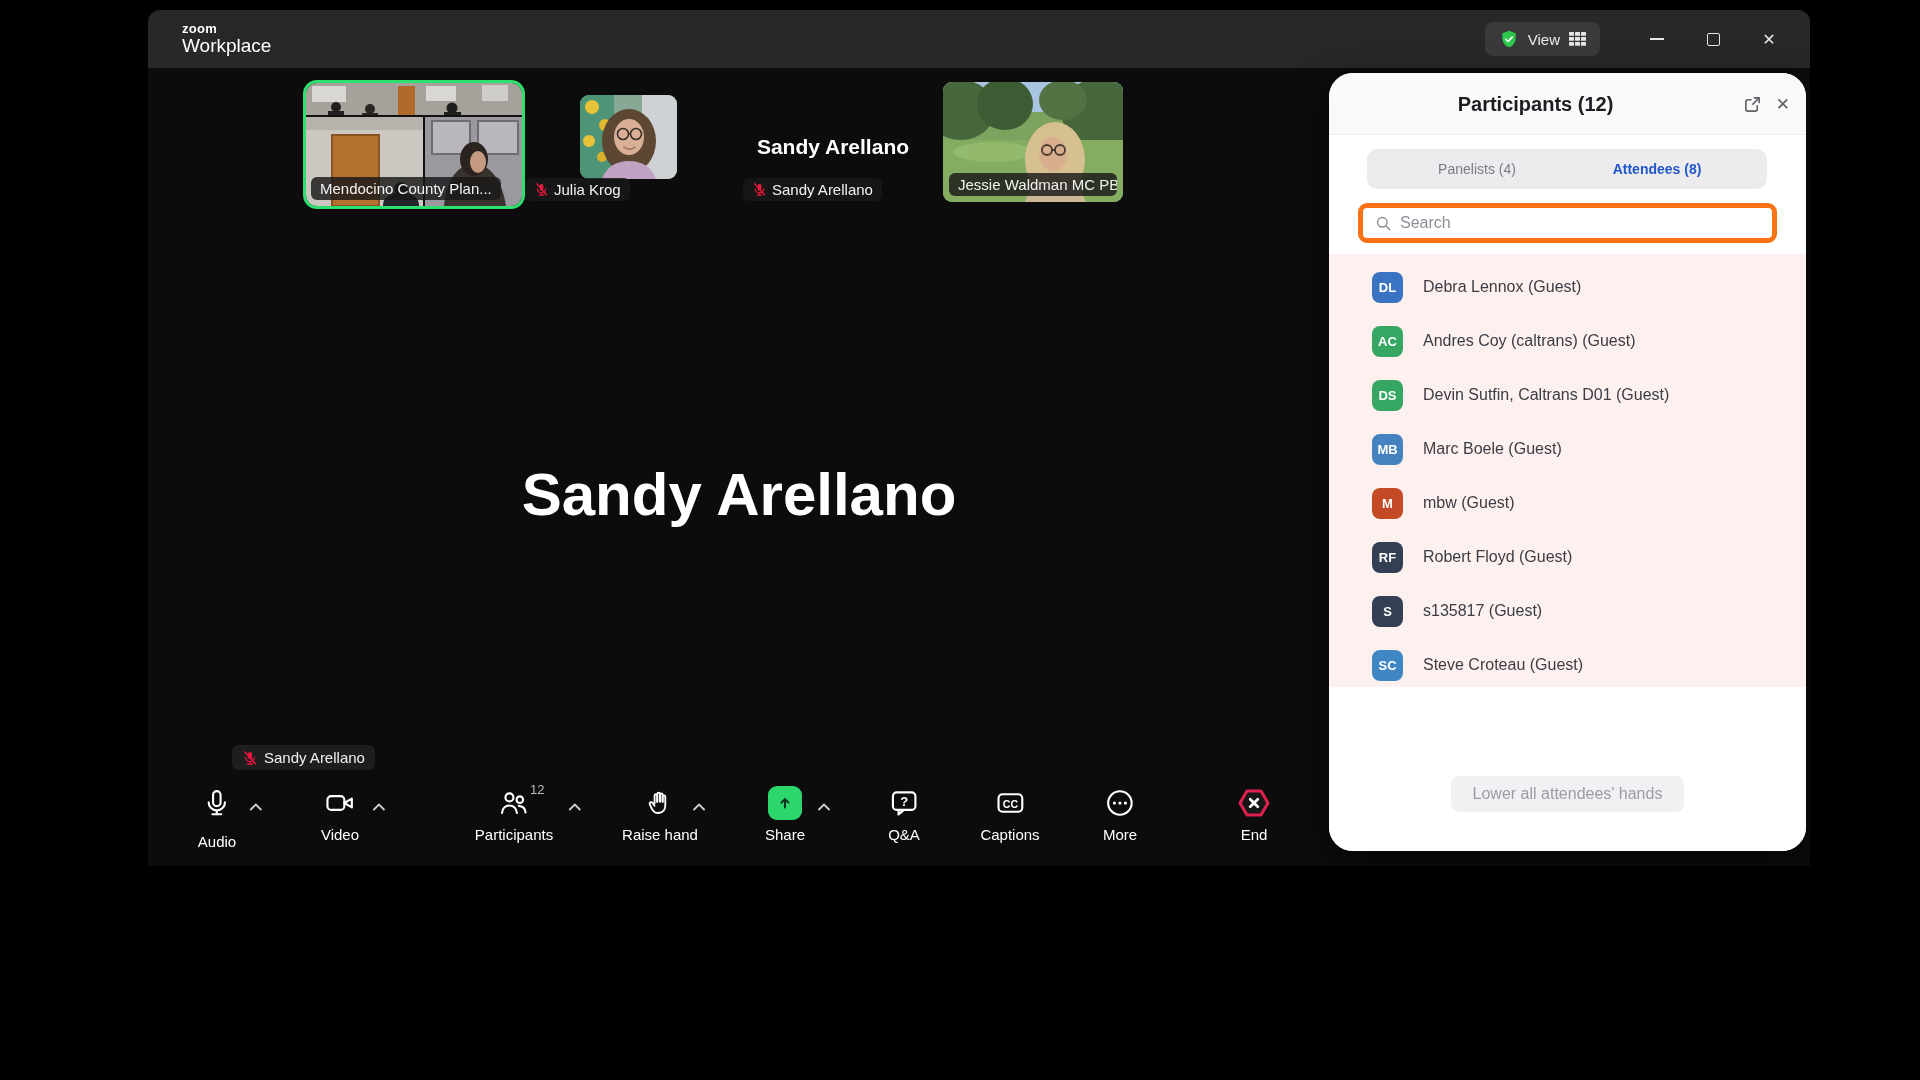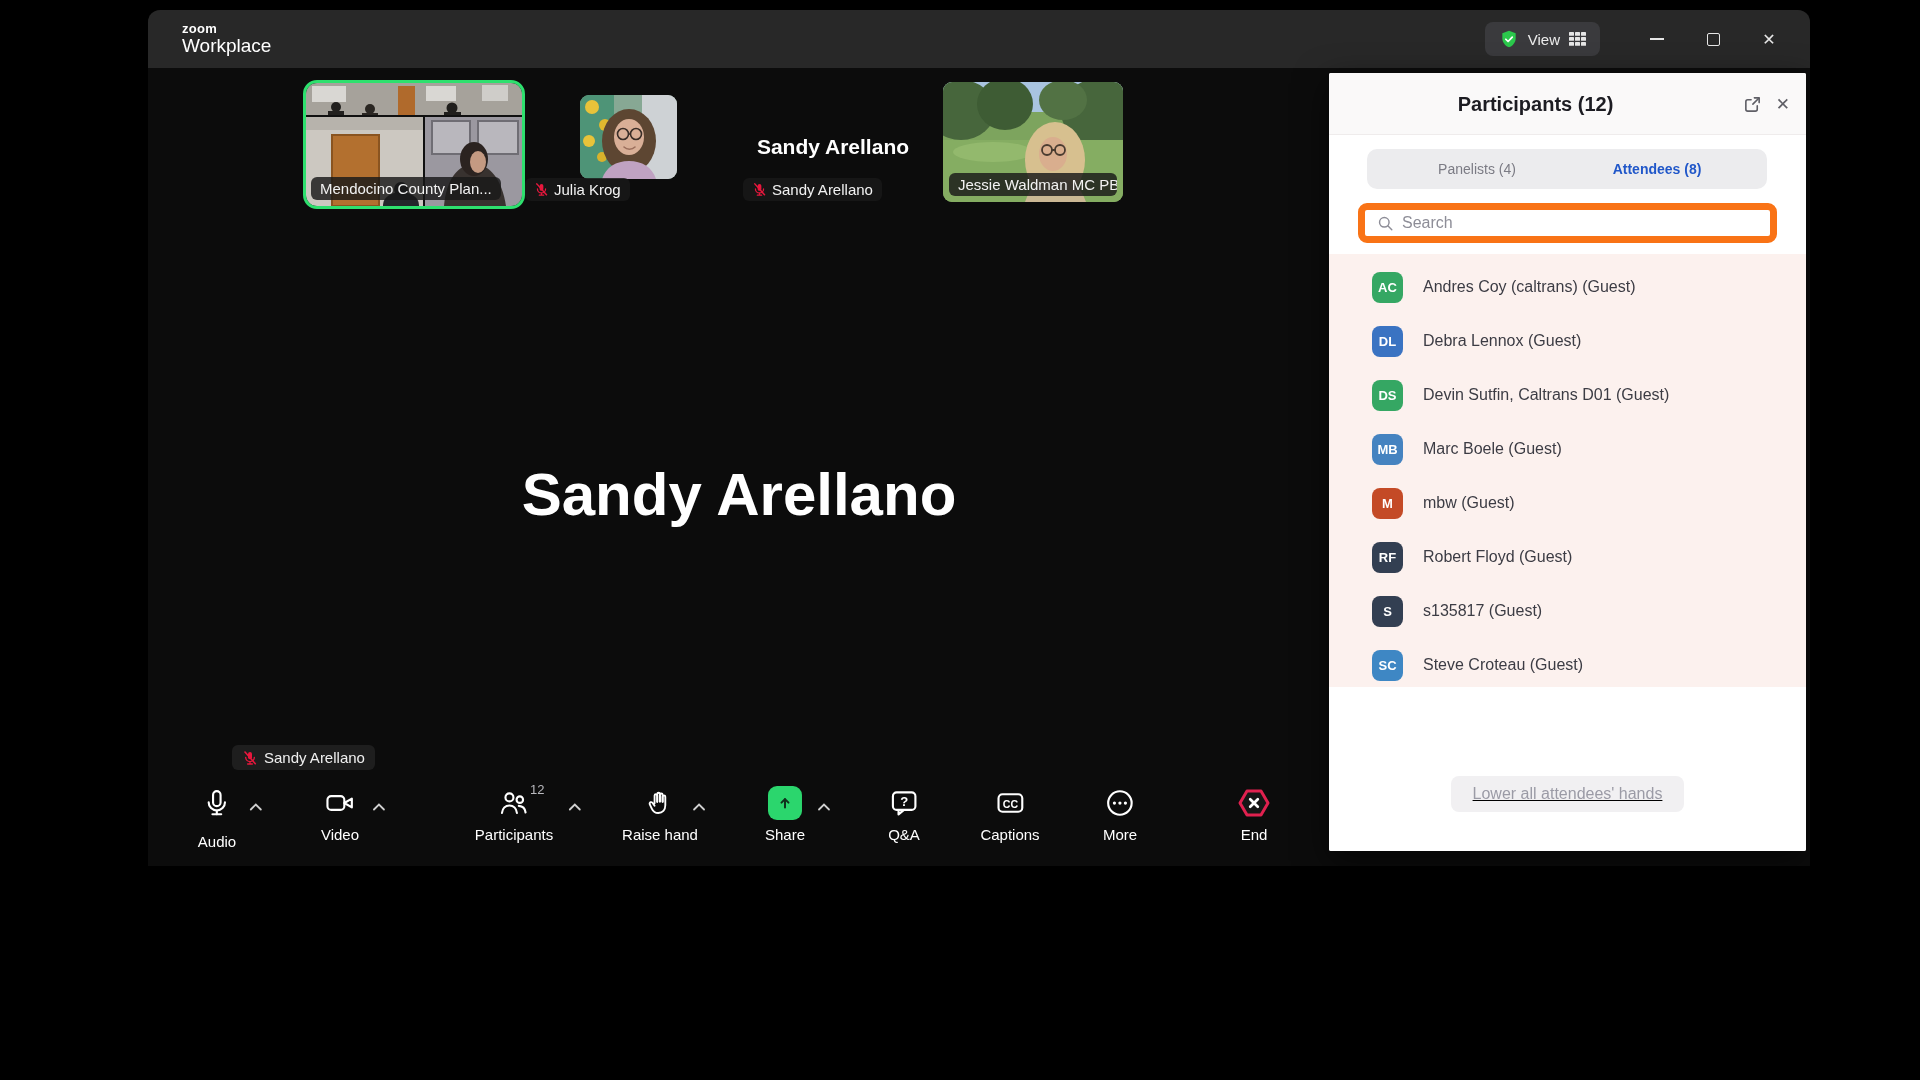--- a/index.html
+++ b/index.html
@@ -47,48 +47,48 @@
   .titem { position:absolute; top:716px; transform:translateX(-50%);
            display:flex; flex-direction:column; align-items:center; cursor:default; }
   .ticon { position:relative; height:38px; display:flex; align-items:center; justify-content:center; }
   .tlabel { margin-top:4px; color:#fff; font-size:15px; white-space:nowrap; }
   .chev { position:absolute; left:calc(50% + 32px); top:13px; }
   .chev-far { left:calc(50% + 54px); }
   .tbadge { position:absolute; left:calc(50% + 16px); top:-2px; color:#b9b9be; font-size:13px; }
 
   
   #panel { position:absolute; left:1329px; top:73px; width:477px; height:778px;
-           background:#fff; border-radius:2px; box-shadow:0 10px 34px rgba(0,0,0,.6);
+           background:#fff; border-radius:24px; box-shadow:0 10px 34px rgba(0,0,0,.6);
            overflow:hidden; }
   .p-header { position:relative; height:62px; background:#faf9f9; border-bottom:1px solid #efecec; }
   .p-title { position:absolute; left:0; right:64px; top:0; height:62px; display:flex;
              align-items:center; justify-content:center; font-size:20px; font-weight:700; color:#1c1c22; }
   .p-hicons { position:absolute; right:16px; top:0; height:62px; display:flex; align-items:center; gap:14px; }
   .p-hicons .hic { color:#5f5f66; font-size:17px; display:flex; align-items:center; }
 
   .p-tabs { margin:14px 38px 0; width:400px; height:32px; background:#ececee; border-radius:10px;
             display:flex; padding:20px; }
   .p-tab { flex:1; display:flex; align-items:center; justify-content:center; border-radius:8px;
            font-size:14px; color:#7b7b84; cursor:default; }
   .p-tab.active { background:#eab308; color:#2057c9; font-weight:700; box-shadow:0 1px 3px rgba(0,0,0,.12); }
 
-  .p-search { margin:14px 29px 0; width:419px; height:40px; border:7px solid #f97316; border-radius:9px;
+  .p-search { margin:14px 29px 0; width:419px; height:40px; border:5px solid #f97316; border-radius:9px;
               display:flex; align-items:center; padding:0 12px; background:#fff; gap:8px; }
   .p-search input { border:none; outline:none; flex:1; font-size:16px; color:#3a3a40;
                     font-family:"Liberation Sans", sans-serif; background:transparent; }
   .p-search input::placeholder { color:#8d8d97; }
 
   .p-list { margin-top:11px; height:433px; background:#fcf1ee; padding:6px 0 0; }
   .row { height:54px; display:flex; align-items:center; padding-left:43px; gap:20px; }
   .avatar { width:31px; height:31px; border-radius:8px; display:flex; align-items:center;
             justify-content:center; color:#fff; font-size:13px; font-weight:700; flex:0 0 31px; }
   .pname { font-size:16px; color:#3c3c44; }
 
   .p-footer { position:absolute; left:0; right:0; bottom:0; height:101px; background:#fff;
-              display:flex; align-items:flex-start; justify-content:center; padding-top:26px;text-decoration:underline; }
+              display:flex; align-items:flex-start; justify-content:center; padding-top:26px; }
   .lower-btn { background:#f1f0f2; border:none; border-radius:8px; padding:9px 22px;
                color:#9b9ba6; font-size:16px; font-family:"Liberation Sans", sans-serif; }
 </style>
 </head>
 <body>
 
 <div id="window">
 
   <div class="titlebar">
     <div class="logo">
@@ -390,28 +390,28 @@
       <svg width="17" height="17" viewBox="0 0 20 20" fill="none" stroke="#8d8d97" stroke-width="1.7" stroke-linecap="round">
           <circle cx="8.6" cy="8.6" r="5.6"></circle>
           <line x1="13" y1="13" x2="17.4" y2="17.4"></line>
         </svg>
     </span>
     <input type="text" placeholder="Search" style="">
   </div>
 
   <div class="p-list">
     <div class="row">
+      <span class="avatar" style="background: rgb(58, 115, 194);">DL</span>
+      <span class="pname">Debra Lennox (Guest)</span>
+    </div>
+    <div class="row">
       <span class="avatar" style="background: rgb(53, 167, 99);">AC</span>
       <span class="pname">Andres Coy (caltrans) (Guest)</span>
     </div>
     <div class="row">
-      <span class="avatar" style="background: rgb(58, 115, 194);">DL</span>
-      <span class="pname">Debra Lennox (Guest)</span>
-    </div>
-    <div class="row">
       <span class="avatar" style="background: rgb(53, 167, 99);">DS</span>
       <span class="pname">Devin Sutfin, Caltrans D01 (Guest)</span>
     </div>
     <div class="row">
       <span class="avatar" style="background: rgb(69, 131, 192);">MB</span>
       <span class="pname">Marc Boele (Guest)</span>
     </div>
     <div class="row">
       <span class="avatar" style="background: rgb(196, 74, 38);">M</span>
       <span class="pname">mbw (Guest)</span>

